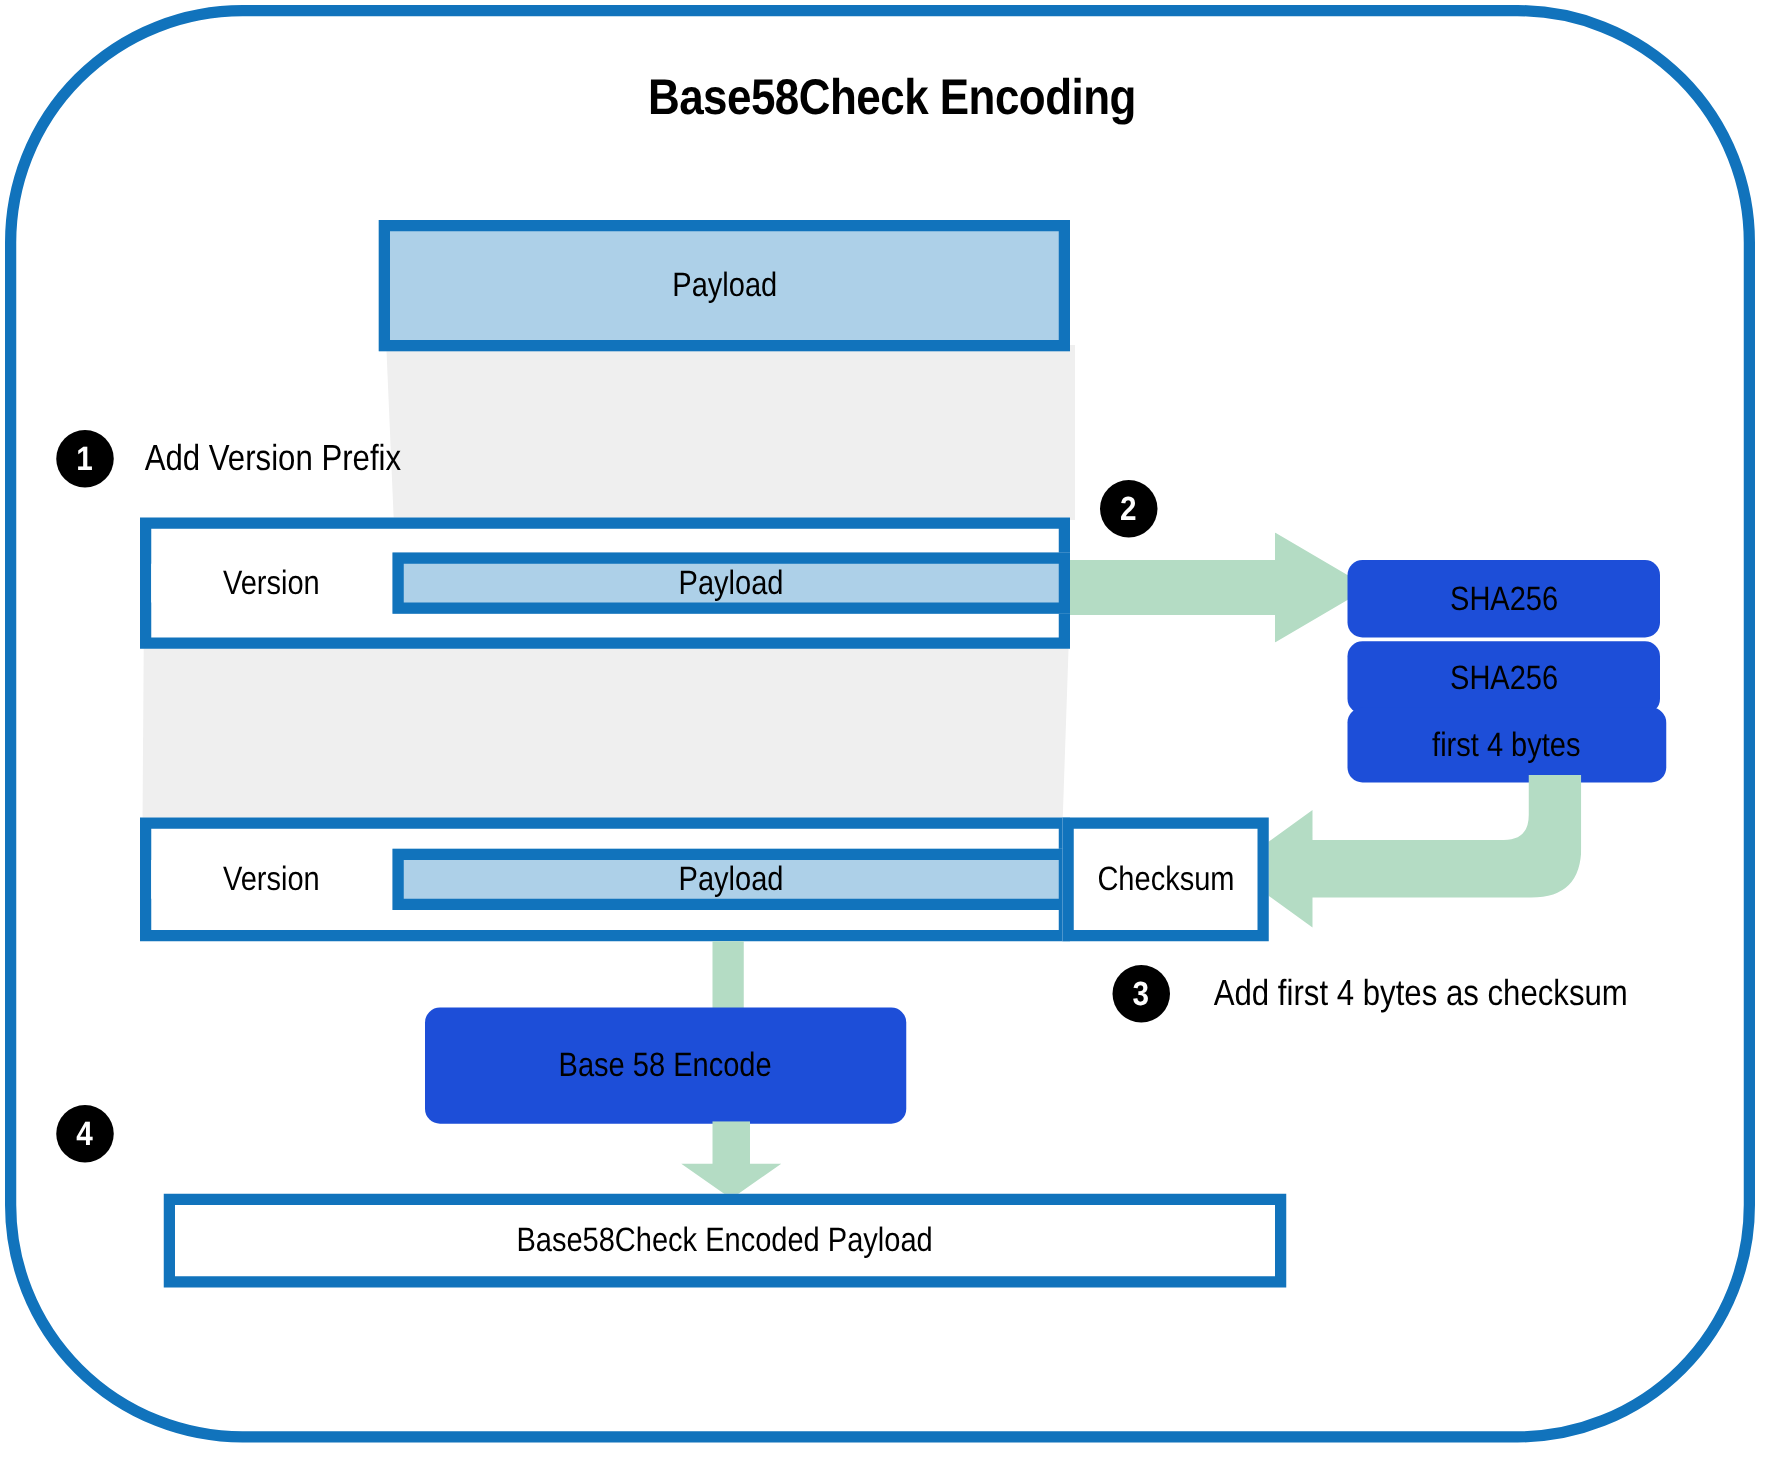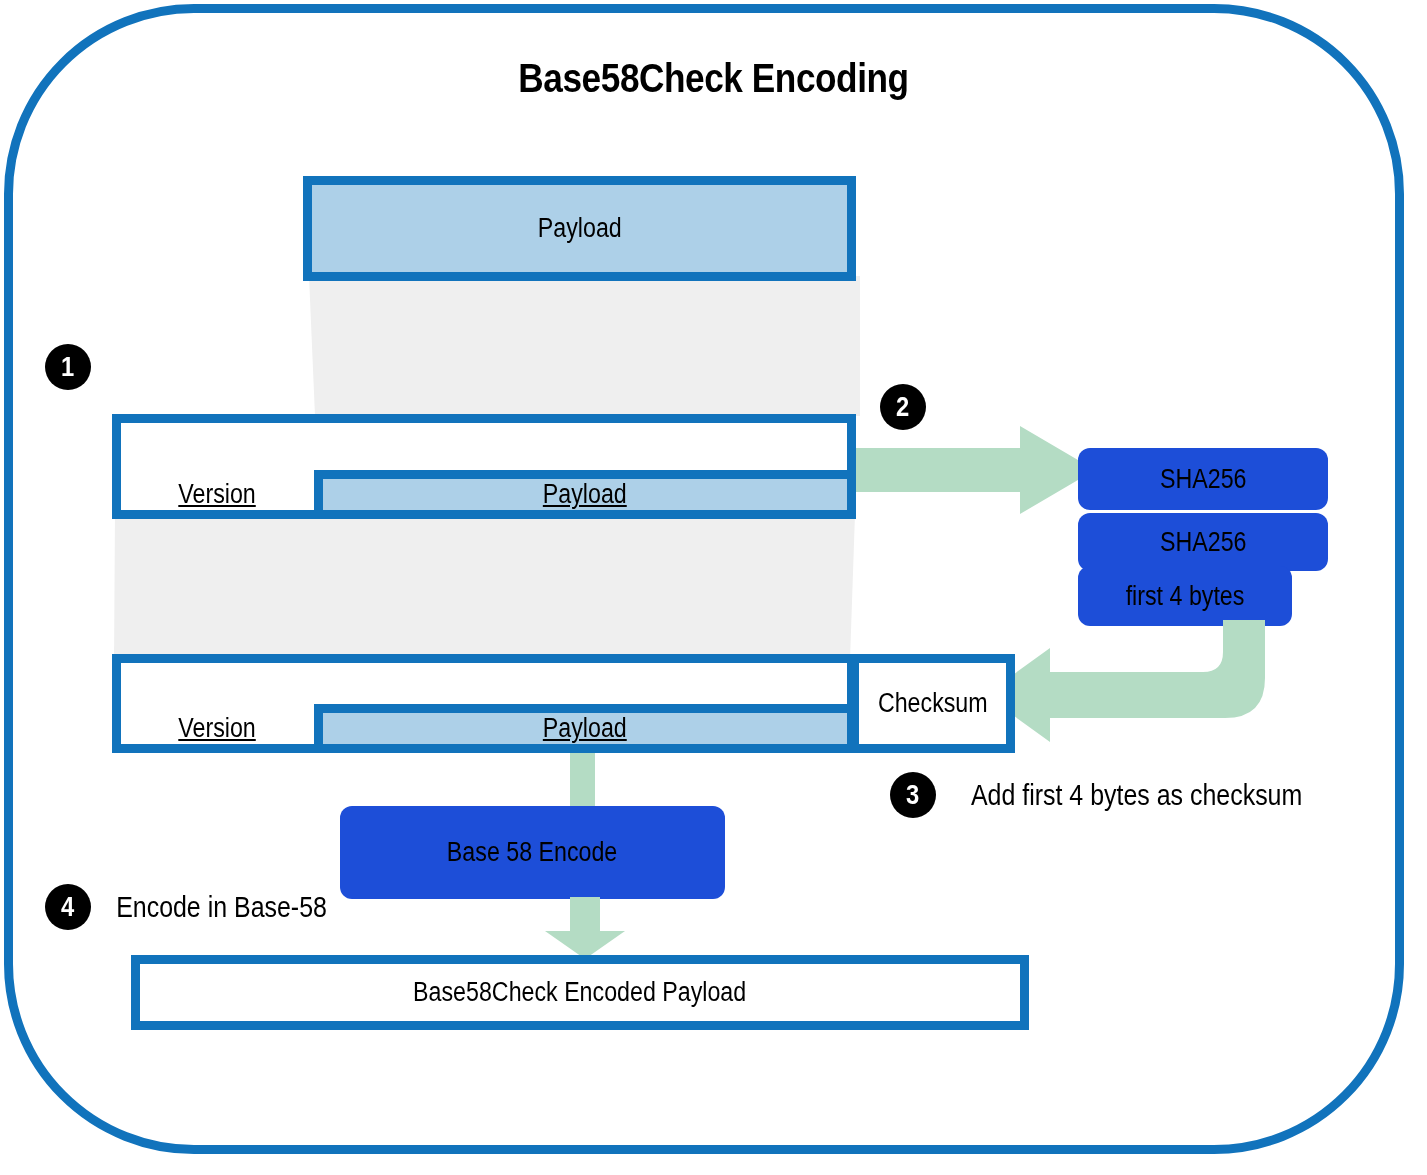--- a/index.html
+++ b/index.html
@@ -43,22 +43,21 @@
     font-family: "Liberation Sans", sans-serif;
     transform: scaleX(0.88);
   }
   
   .blue-group {
     position: absolute;
     border: 9px solid #1173BC;
     box-sizing: border-box;
     background: #ffffff;
     display: flex;
-    align-items: flex-end;
-    text-decoration: underline;
+    align-items: center;
   }
   .cell {
     display: flex;
     align-items: center;
     justify-content: center;
     box-sizing: border-box;
     font-size: 27px;
     color: #000000;
     font-family: "Liberation Sans", sans-serif;
   }
@@ -155,20 +154,23 @@
   </svg>
 
   <div class="blue-box box-filled" style="left:303px; top:176px; width:553px; height:105px;">
     <span>Payload</span>
   </div>
 
   <div class="step" style="left:45px; top:344px;">
     <div class="step-badge">
       <span>1</span>
     </div>
+    <div class="step-label">
+      <span>Add Version Prefix</span>
+    </div>
   </div>
 
   <svg class="green-svg" style="left:845px; top:426px; width:250px; height:88px;">
     <polygon points="0,22 175,22 175,0 250,44 175,88 175,66 0,66" fill="#B4DCC4"></polygon>
   </svg>
 
   <div class="blue-group" style="left:112px; top:414px; width:744px; height:105px;">
     <div class="cell cell-plain" style="width:193px;">
       <span>Version</span>
     </div>
@@ -182,21 +184,21 @@
       <span>2</span>
     </div>
   </div>
 
   <div class="green-box" style="left:1078px; top:448px; width:250px; height:62px;">
     <span>SHA256</span>
   </div>
   <div class="green-box" style="left:1078px; top:513px; width:250px; height:58px;">
     <span>SHA256</span>
   </div>
-  <div class="green-box" style="left:1078px; top:566px; width:214px; height:60px;">
+  <div class="green-box" style="left:1078px; top:566px; width:255px; height:60px;">
     <span>first 4 bytes</span>
   </div>
 
   <svg class="green-svg" style="left:975px; top:620px; width:290px; height:130px;">
     <path d="M 290,0 L 290,58 Q 290,98 250,98 L 75,98 L 75,122 L 10,75 L 75,28 L 75,52 L 228,52 Q 248,52 248,32 L 248,0 Z" fill="#B4DCC4"></path>
   </svg>
 
   <div class="blue-group" style="left:112px; top:654px; width:744px; height:99px;">
     <div class="cell cell-plain" style="width:193px;">
       <span>Version</span>
@@ -225,22 +227,19 @@
   </div>
 
   <svg class="green-svg" style="left:540px; top:897px; width:90px; height:62px;">
     <polygon points="30,0 60,0 60,34 85,34 45,62 5,34 30,34" fill="#B4DCC4"></polygon>
   </svg>
 
   <div class="step" style="left:45px; top:884px;">
     <div class="step-badge">
       <span>4</span>
     </div>
-    <div class="step-label">
-      <span>Encode in Base-58</span>
-    </div>
   </div>
 
   <div class="blue-box box-white" style="left:131px; top:955px; width:898px; height:75px;">
     <span>Base58Check Encoded Payload</span>
   </div>
 
 </div>
 
 </body></html>

